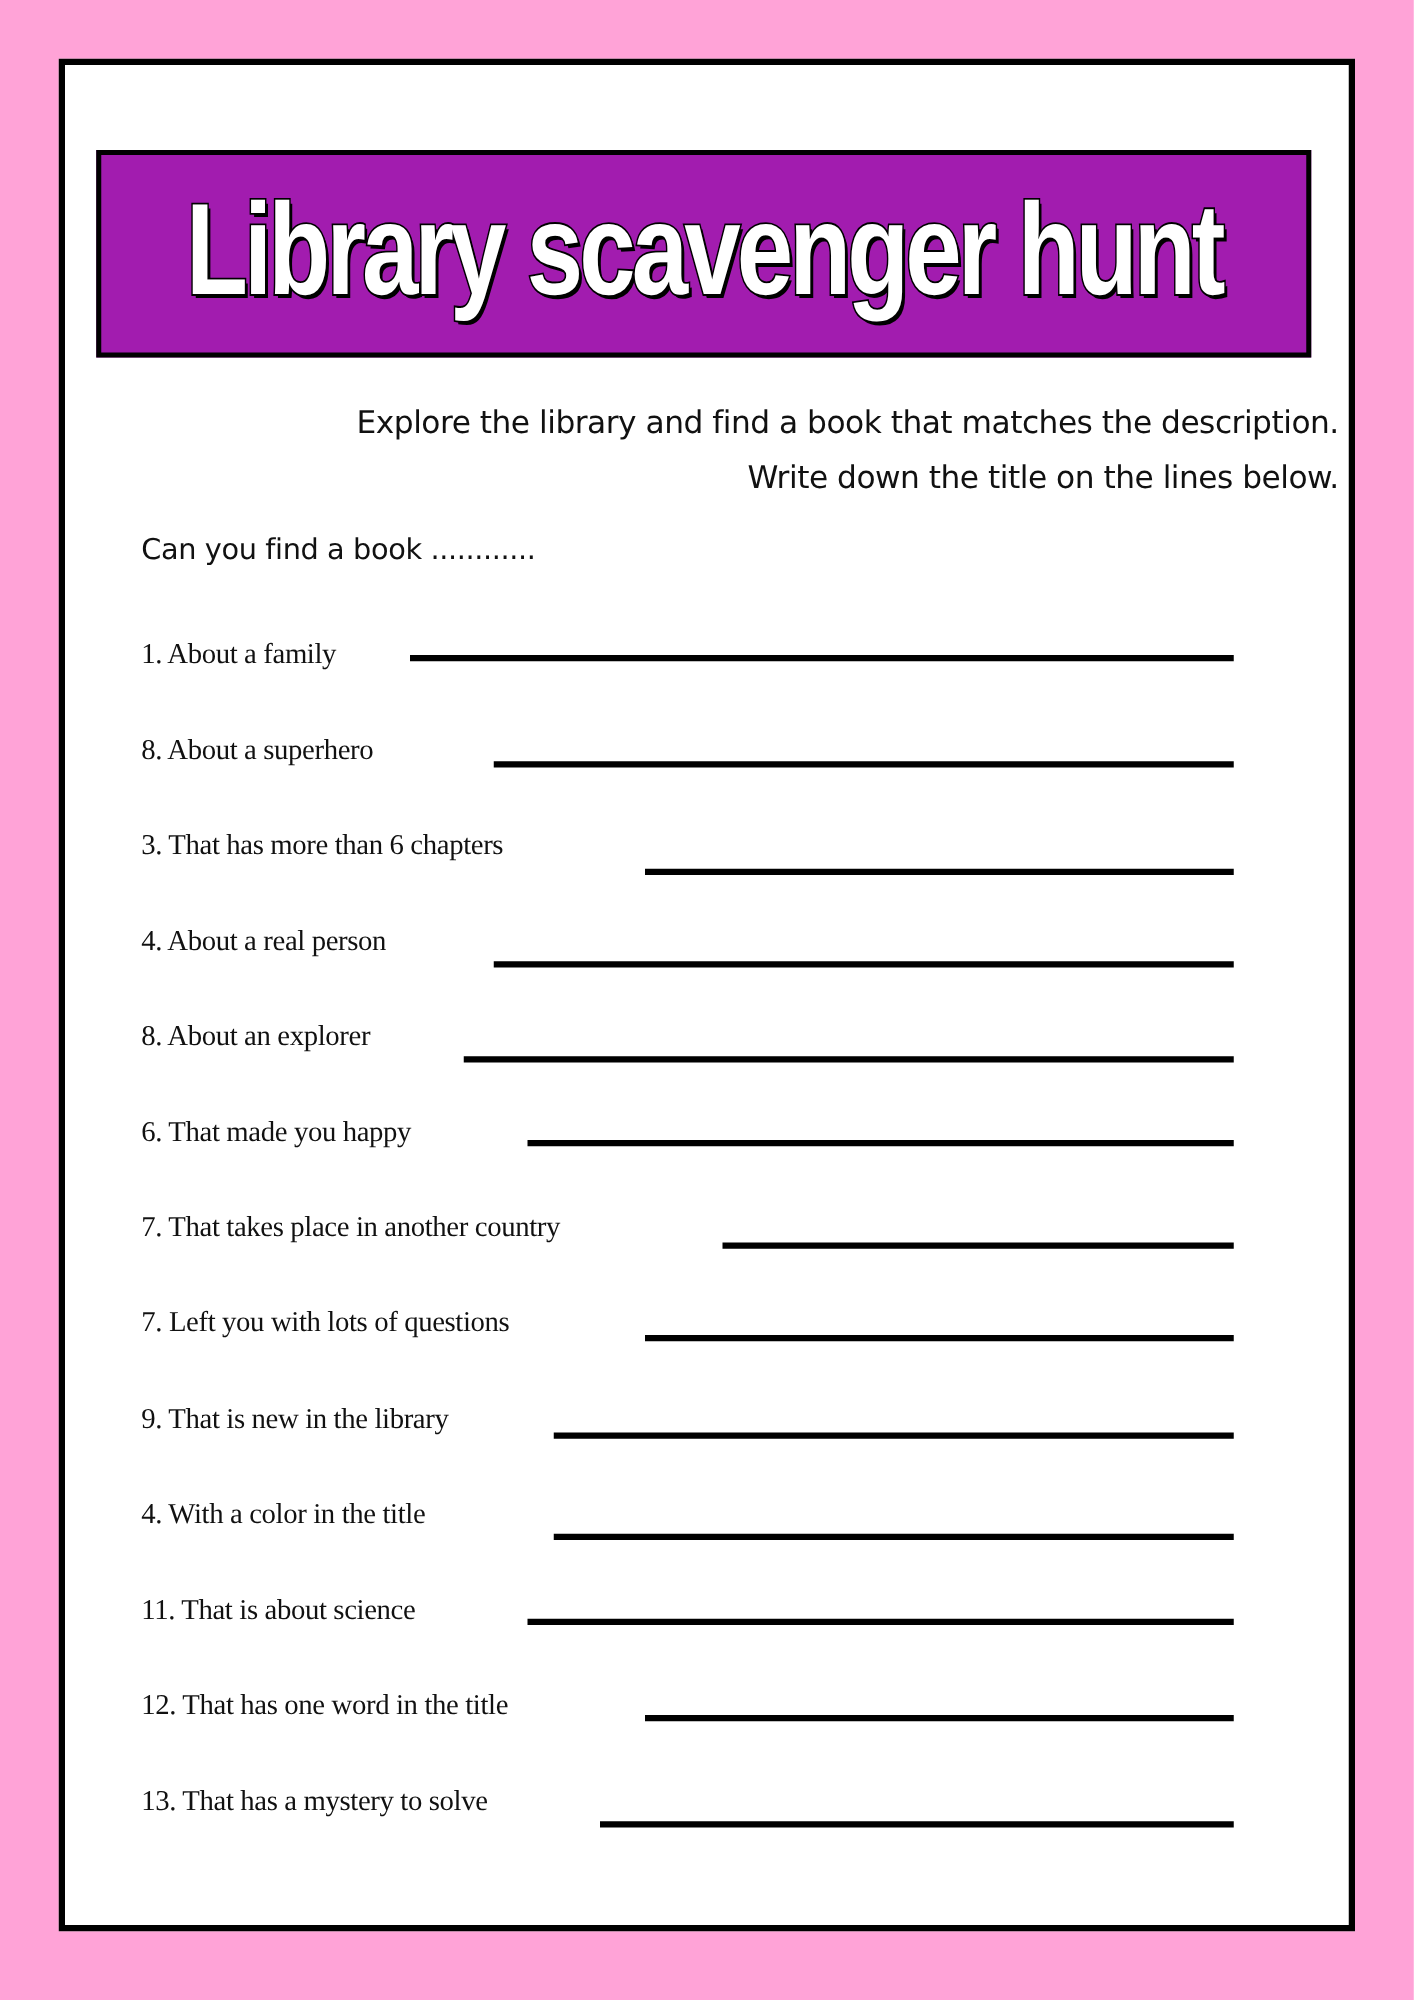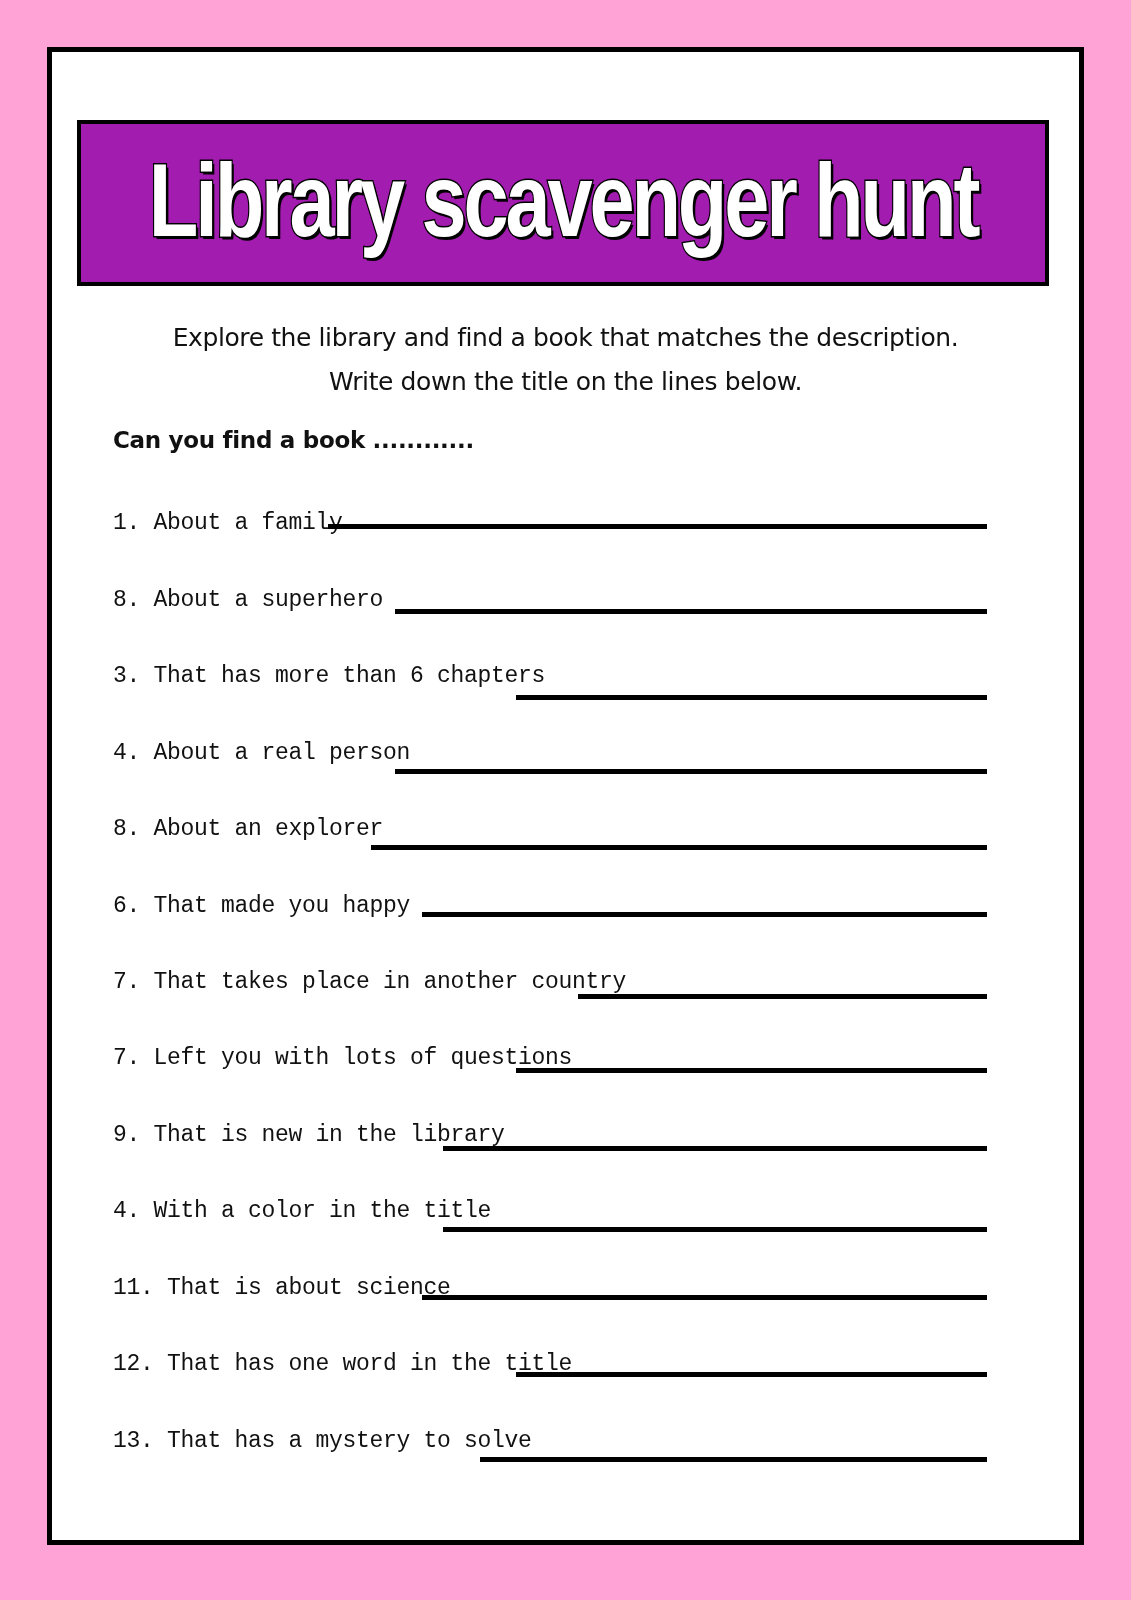--- a/index.html
+++ b/index.html
@@ -35,41 +35,40 @@
       -webkit-text-stroke: 3px #000;
       paint-order: stroke fill;
       text-shadow: 3px 3px 0 #000;
       white-space: nowrap;
       line-height: 1;
       margin-top: -6px;
     }
     .intro {
       position: absolute;
       left: 60px; width: 1011px;
-      text-align: center;
+      text-align: right;
       font-family: "DejaVu Sans", sans-serif;
       font-size: 25px;
       color: #111;
       letter-spacing: -0.4px;
       line-height: 44px;
       top: 316px;
     }
     .prompt {
       position: absolute;
       left: 113px; top: 427px;
       font-family: "DejaVu Sans", sans-serif;
       font-size: 23px;
       color: #111;
       letter-spacing: -0.3px;
-      font-weight: bold;
     }
     .item-label {
       position: absolute;
       left: 113px;
-      font-family: Liberation Mono, monospace;
+      font-family: Liberation Serif, serif;
       font-size: 23px;
       color: #111;
       letter-spacing: -0.3px;
       white-space: nowrap;
       line-height: 28px;
     }
     .answer-line {
       position: absolute;
       height: 5px;
       background: #000;

